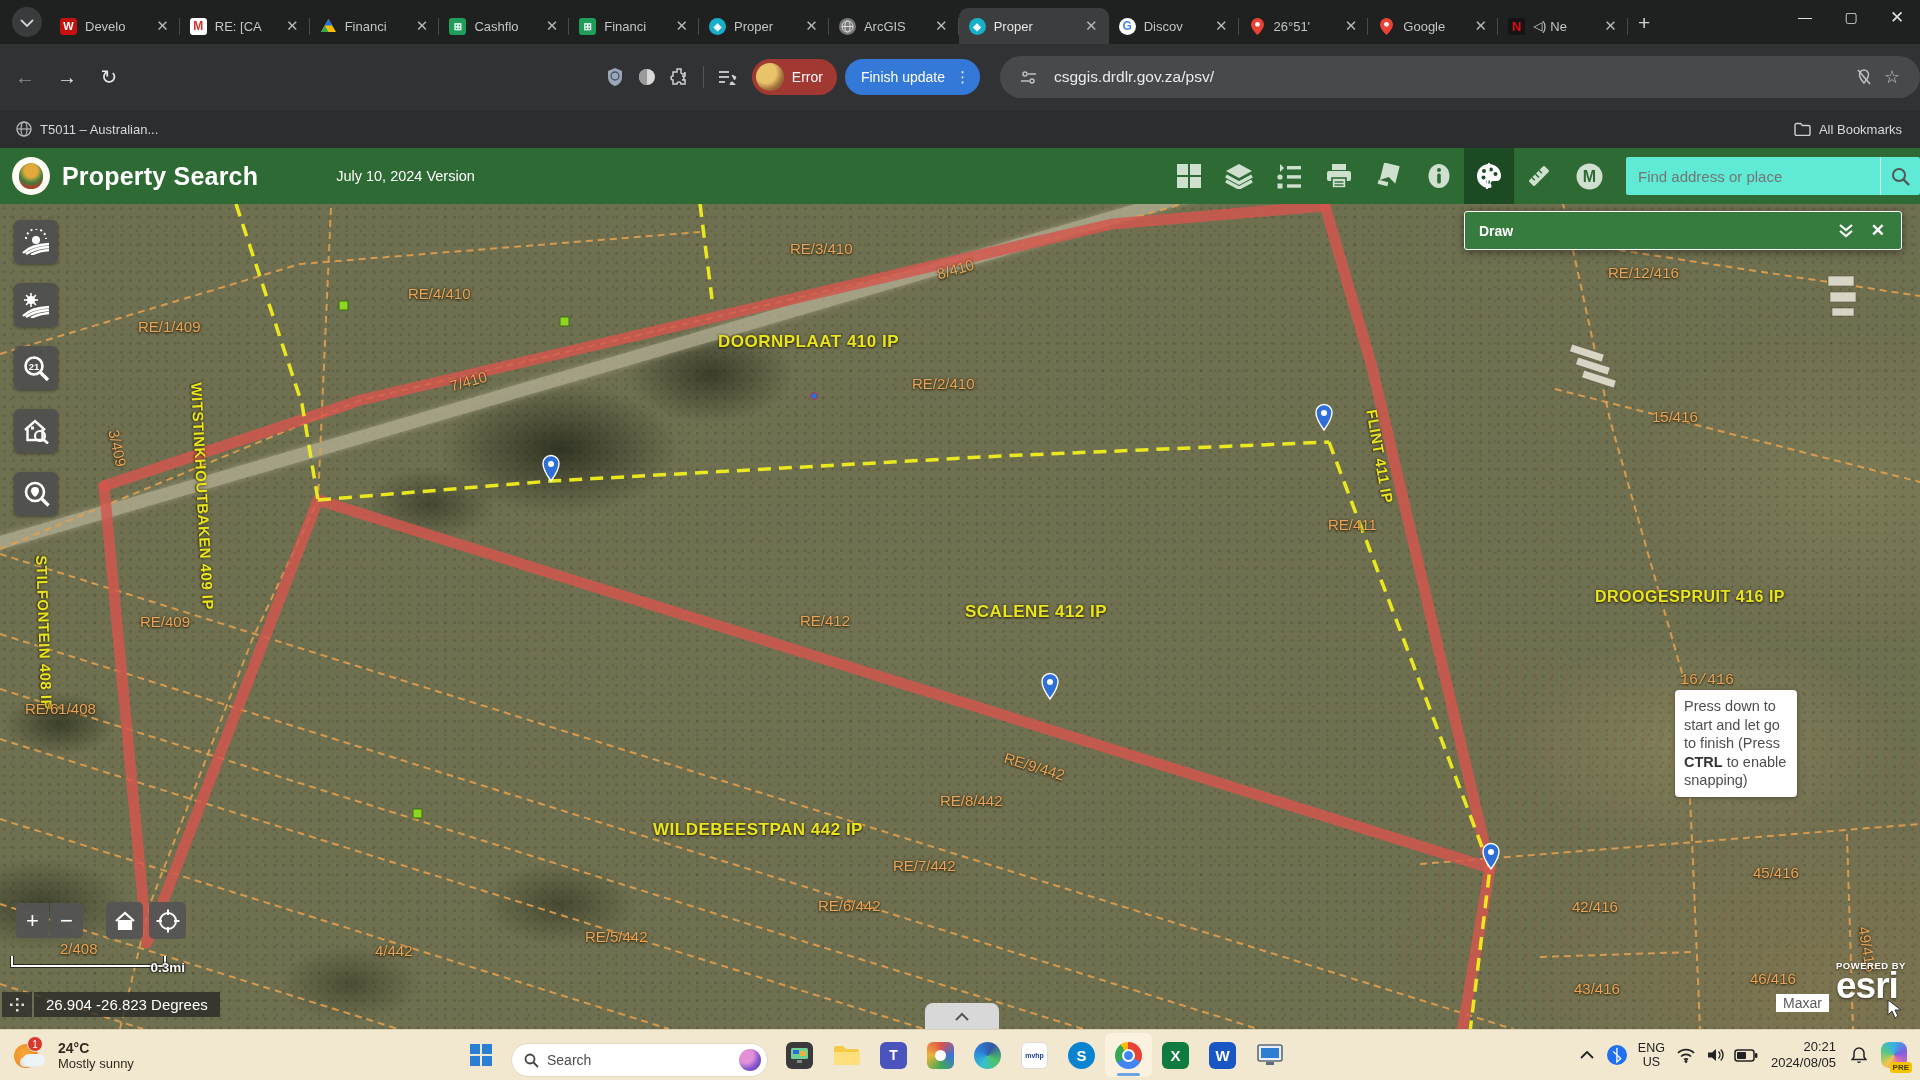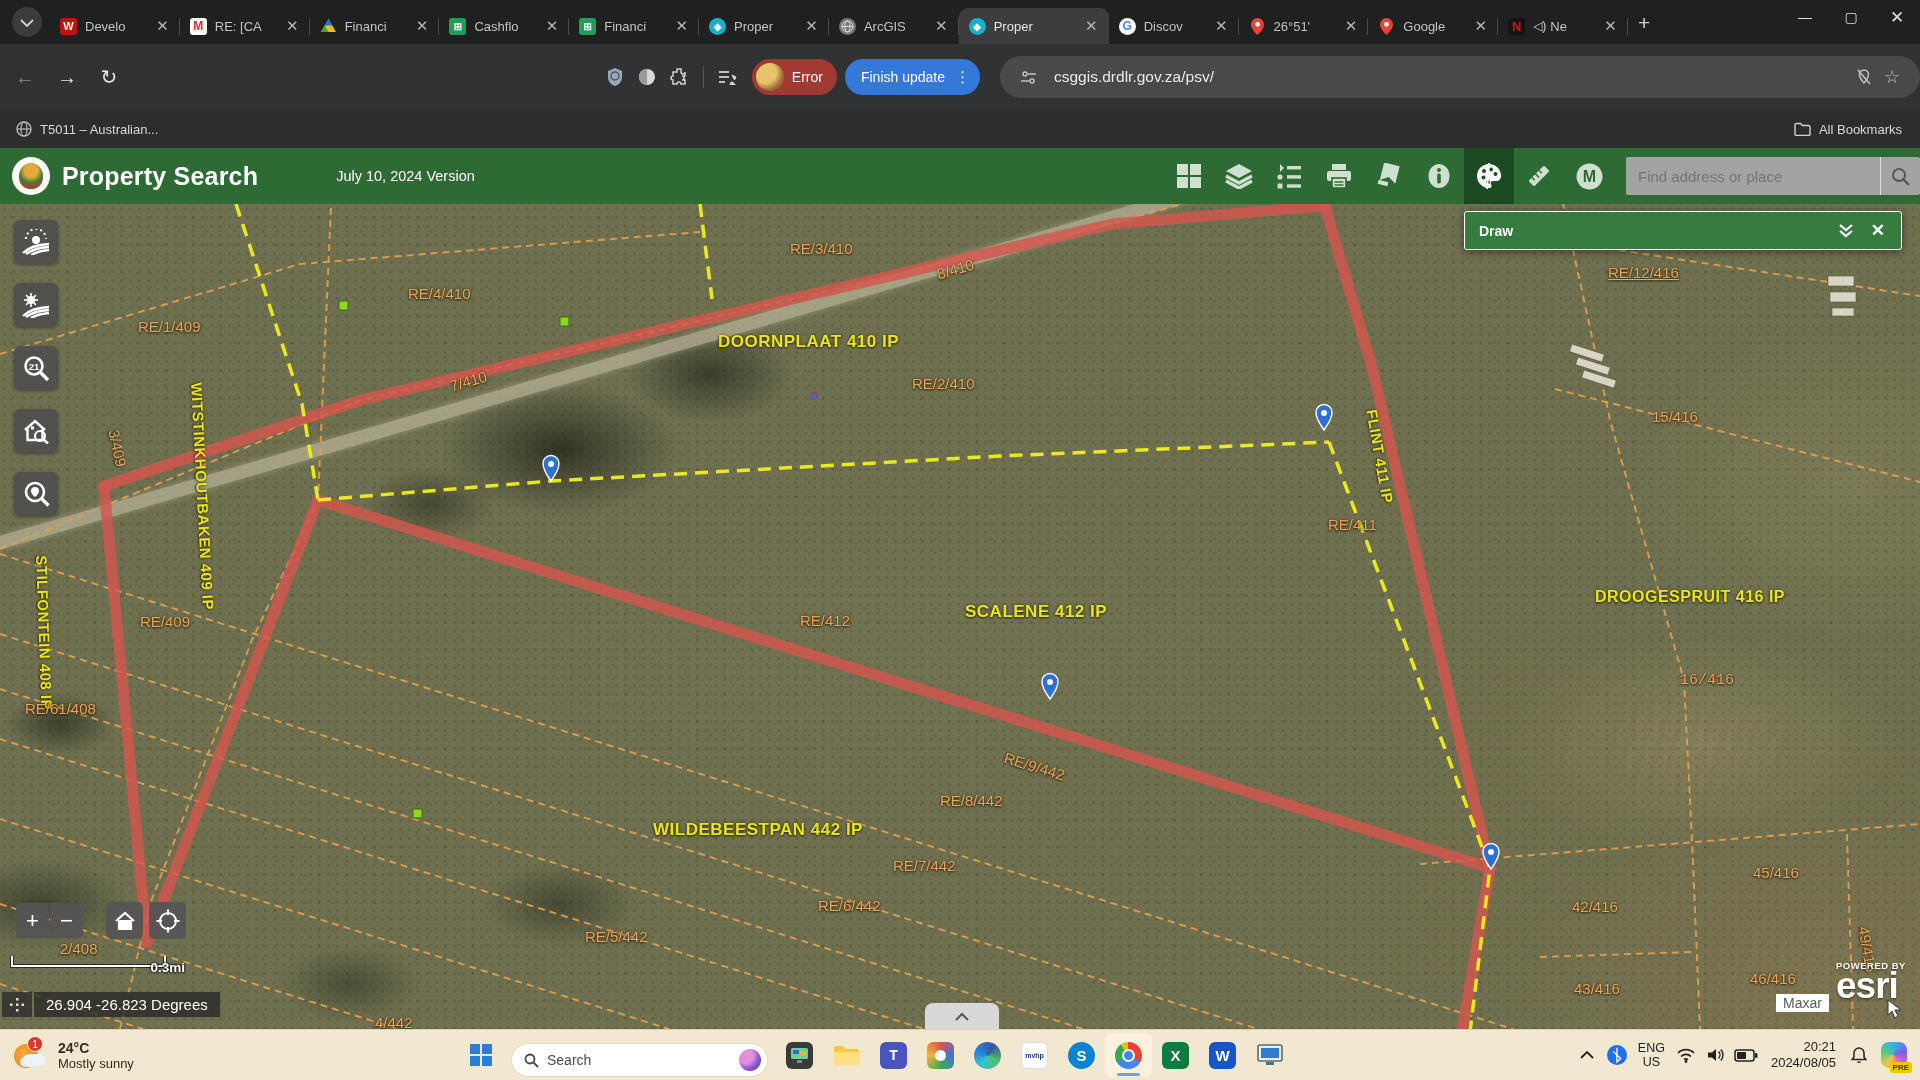--- a/index.html
+++ b/index.html
@@ -62,21 +62,21 @@
   #logo { width:38px; height:38px; border-radius:50%; background:#fdfdf6; margin-left:12px;
     display:flex; align-items:center; justify-content:center; flex:0 0 auto; }
   #logo .emblem { width:24px; height:26px;
     background:radial-gradient(circle at 50% 30%, #e2a93c 0 30%, #3f7d3c 55%, #b23a26 80%, #3f5e35 100%);
     border-radius:50% 50% 45% 45%; }
   #app-title { color:#fff; font-size:25px; font-weight:bold; margin-left:12px; letter-spacing:.2px; }
   #app-version { color:#fff; font-size:14.5px; margin-left:78px; }
   #header-tools { margin-left:auto; display:flex; height:56px; align-items:stretch; }
   .htool { width:50px; display:flex; align-items:center; justify-content:center; color:#d5e6d5; }
   .htool.active { background:#1c4a23; }
-  #header-search { width:294px; height:38px; background:#a3a3a3; margin:0 0 0 12px;
+  #header-search { width:294px; height:38px; background:#5eead4; margin:0 0 0 12px;
     display:flex; align-items:center; border-radius:2px; align-self:center; }
   #header-search input { border:0; outline:none; flex:1 1 auto; font-size:15px; padding:0 12px;
     color:#444; font-family:"Liberation Sans", sans-serif; background:transparent; }
   #search-btn { width:40px; height:38px; border-left:1px solid #e0e0e0; display:flex;
     align-items:center; justify-content:center; color:#555; }
 
   
   #map { position:absolute; left:0; top:204px; width:1920px; height:825px; overflow:hidden;
     background-color:#6f7050;
     background-image:
@@ -535,33 +535,33 @@
         <div class="maplabel orange" style="left: 935px; top: 62px; font-size: 15px; transform: rotate(-16deg); transform-origin: left top;">8/410</div>
         <div class="maplabel orange" style="left: 448px; top: 174px; font-size: 15px; transform: rotate(-16deg); transform-origin: left top;">7/410</div>
         <div class="maplabel orange" style="left: 912px; top: 171px; font-size: 15px;">RE/2/410</div>
         <div class="maplabel yellow" style="left: 718px; top: 128px; font-size: 17px;">DOORNPLAAT 410 IP</div>
         <div class="maplabel yellow" style="left: 205px; top: 178px; font-size: 15px; transform: rotate(87deg); transform-origin: left top;">WITSTINKHOUTBAKEN 409 IP</div>
         <div class="maplabel orange" style="left: 122px; top: 224px; font-size: 15px; transform: rotate(78deg); transform-origin: left top;">3/409</div>
         <div class="maplabel orange" style="left: 140px; top: 409px; font-size: 15px;">RE/409</div>
         <div class="maplabel yellow" style="left: 50px; top: 351px; font-size: 15px; transform: rotate(88deg); transform-origin: left top;">STILFONTEIN 408 IP</div>
         <div class="maplabel orange" style="left: 25px; top: 496px; font-size: 15px;">RE/61/408</div>
         <div class="maplabel orange" style="left: 60px; top: 736px; font-size: 15px;">2/408</div>
-        <div class="maplabel orange" style="left: 375px; top: 810px; font-size: 15px;">4/442</div>
+        <div class="maplabel orange" style="left: 375px; top: 738px; font-size: 15px;">4/442</div>
         <div class="maplabel orange" style="left: 585px; top: 724px; font-size: 15px;">RE/5/442</div>
         <div class="maplabel orange" style="left: 818px; top: 693px; font-size: 15px;">RE/6/442</div>
         <div class="maplabel orange" style="left: 893px; top: 653px; font-size: 15px;">RE/7/442</div>
         <div class="maplabel orange" style="left: 940px; top: 588px; font-size: 15px;">RE/8/442</div>
         <div class="maplabel orange" style="left: 1007px; top: 545px; font-size: 15px; transform: rotate(17deg); transform-origin: left top;">RE/9/442</div>
         <div class="maplabel yellow" style="left: 653px; top: 616px; font-size: 17px;">WILDEBEESTPAN 442 IP</div>
         <div class="maplabel yellow" style="left: 965px; top: 398px; font-size: 17px;">SCALENE 412 IP</div>
         <div class="maplabel orange" style="left: 800px; top: 408px; font-size: 15px;">RE/412</div>
         <div class="maplabel yellow" style="left: 1380px; top: 204px; font-size: 15px; transform: rotate(80deg); transform-origin: left top;">FLINT 411 IP</div>
         <div class="maplabel orange" style="left: 1328px; top: 312px; font-size: 15px;">RE/411</div>
         <div class="maplabel yellow" style="left: 1595px; top: 384px; font-size: 16px;">DROOGESPRUIT 416 IP</div>
-        <div class="maplabel orange" style="left: 1608px; top: 60px; font-size: 15px; text-decoration: underline;">RE/12/416</div>
+        <div class="maplabel orange" style="left: 1608px; top: 60px; font-size: 15px;">RE/12/416</div>
         <div class="maplabel orange" style="left: 1652px; top: 204px; font-size: 15px;">15/416</div>
         <div class="maplabel orange" style="left: 1680px; top: 468px; font-size: 15px; font-family: Liberation Mono, monospace;">16/416</div>
         <div class="maplabel orange" style="left: 1753px; top: 660px; font-size: 15px;">45/416</div>
         <div class="maplabel orange" style="left: 1572px; top: 694px; font-size: 15px;">42/416</div>
         <div class="maplabel orange" style="left: 1574px; top: 776px; font-size: 15px;">43/416</div>
         <div class="maplabel orange" style="left: 1750px; top: 766px; font-size: 15px;">46/416</div>
         <div class="maplabel orange" style="left: 1872px; top: 721px; font-size: 15px; transform: rotate(80deg); transform-origin: left top;">49/416</div>
       </div>
     <div id="side-tools">
         <div class="side-tool" style="top: 16px;">
@@ -617,20 +617,21 @@
         <span class="dic">
             <svg width="18" height="14">
               <polyline points="3,1 9,6 15,1" fill="none" stroke="#fff" stroke-width="2.2"></polyline>
               <polyline points="3,7 9,12 15,7" fill="none" stroke="#fff" stroke-width="2.2"></polyline>
             </svg>
           </span>
         <span class="dic" style="font-weight:bold;font-size:17px;">✕</span>
       </span>
     </div>
 
+    <div id="maptooltip"><span>Press down to start and let go to finish (Press </span><b>CTRL</b><span> to enable snapping)</span></div>
 
     <div id="zoomgrp">
       <div class="mapbtn">+</div>
       <div class="mapbtn">−</div>
     </div>
     <div id="homebtn">
         <svg width="22" height="20">
           <path d="M2 10 L11 2 L20 10 M5 9 v9 h12 v-9" fill="none" stroke="#fff" stroke-width="2.2"></path>
           <rect x="5" y="9" width="12" height="9" fill="#fff"></rect>
         </svg>

